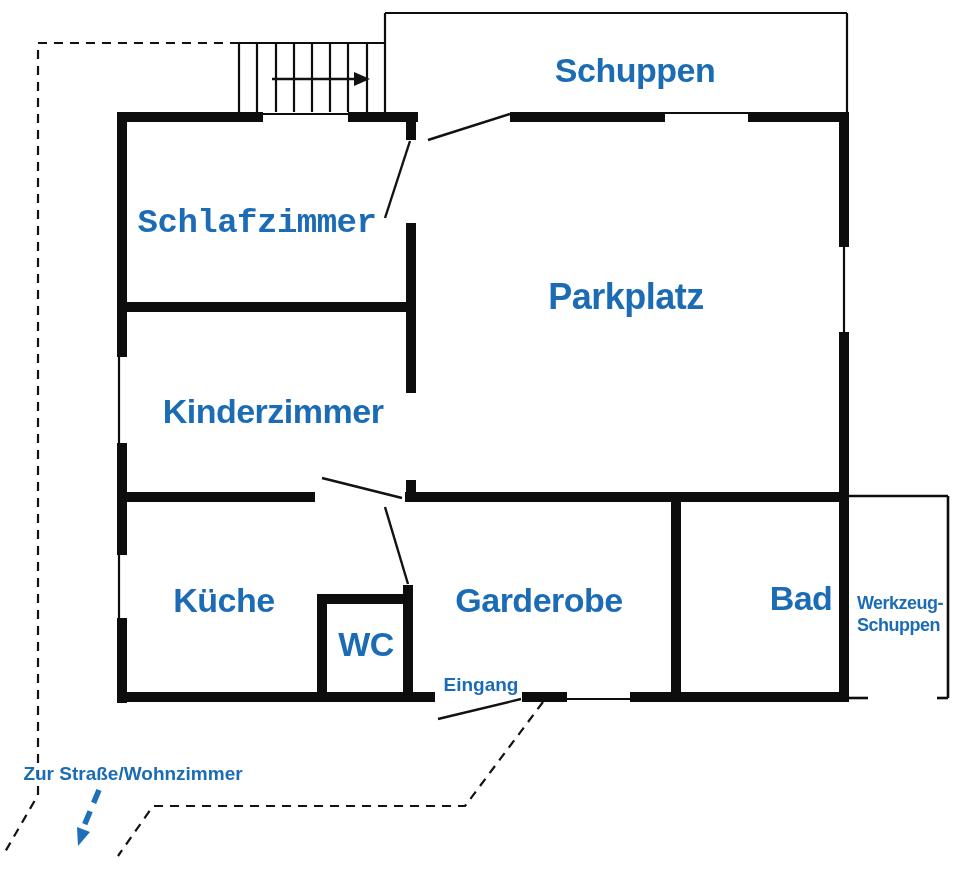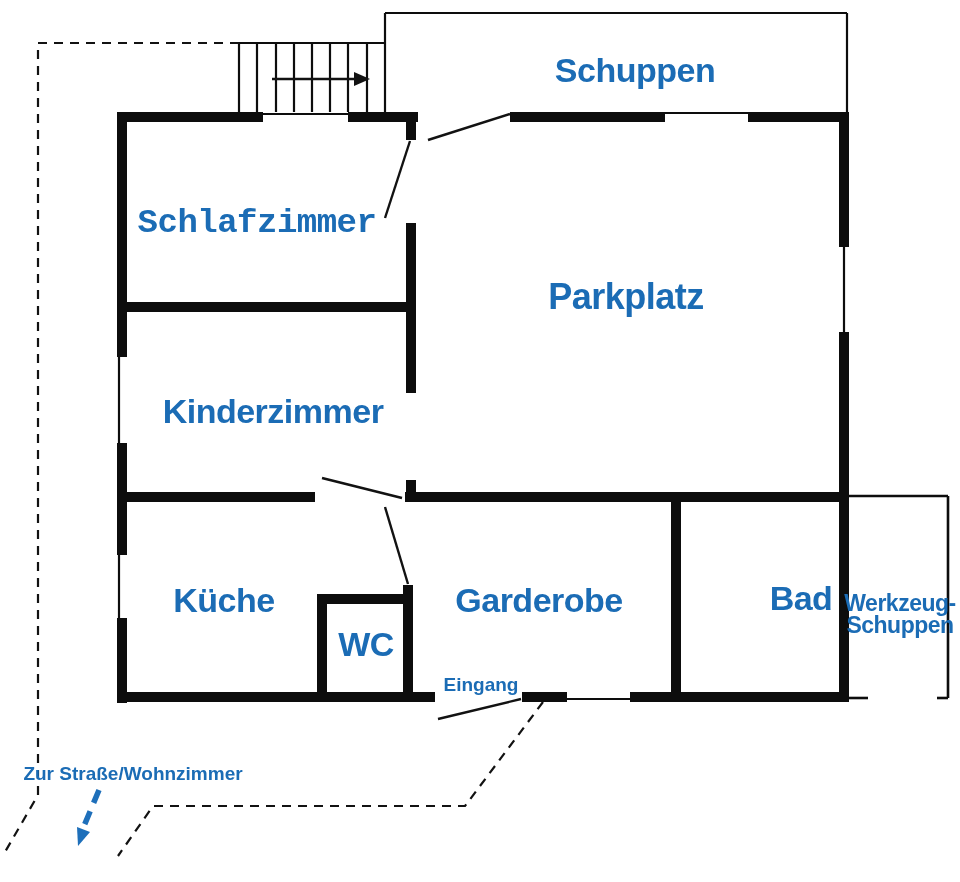--- a/index.html
+++ b/index.html
@@ -25,21 +25,21 @@
     transform:translate(-50%,-50%);
     color:var(--label-blue,#1b6cb5);
     font-weight:bold;
     white-space:nowrap;
     font-size:34px;
     letter-spacing:-0.5px;
     user-select:none;
   }
   .room-label.big{font-size:36px;}
   .room-label.small{font-size:19px;letter-spacing:0;}
-  .room-label.tiny{font-size:23px;line-height:22px;text-align:center;}
+  .room-label.tiny{font-size:18px;line-height:22px;text-align:left;}
   #lbl-terrasse   {left:635px;top:70px;}
   #lbl-schlafzimmer{left:257px;top:223px;font-family:Liberation Mono, monospace;}
   #lbl-wohnzimmer {left:626px;top:297px;}
   #lbl-kinderzimmer{left:273px;top:411px;}
   #lbl-kueche     {left:224px;top:600px;}
   #lbl-wc         {left:366px;top:644px;}
   #lbl-garderobe  {left:539px;top:600px;}
   #lbl-bad        {left:801px;top:598px;}
   #lbl-werkzeug   {left:900px;top:614px;}
   #lbl-eingang    {left:481px;top:685px;}

